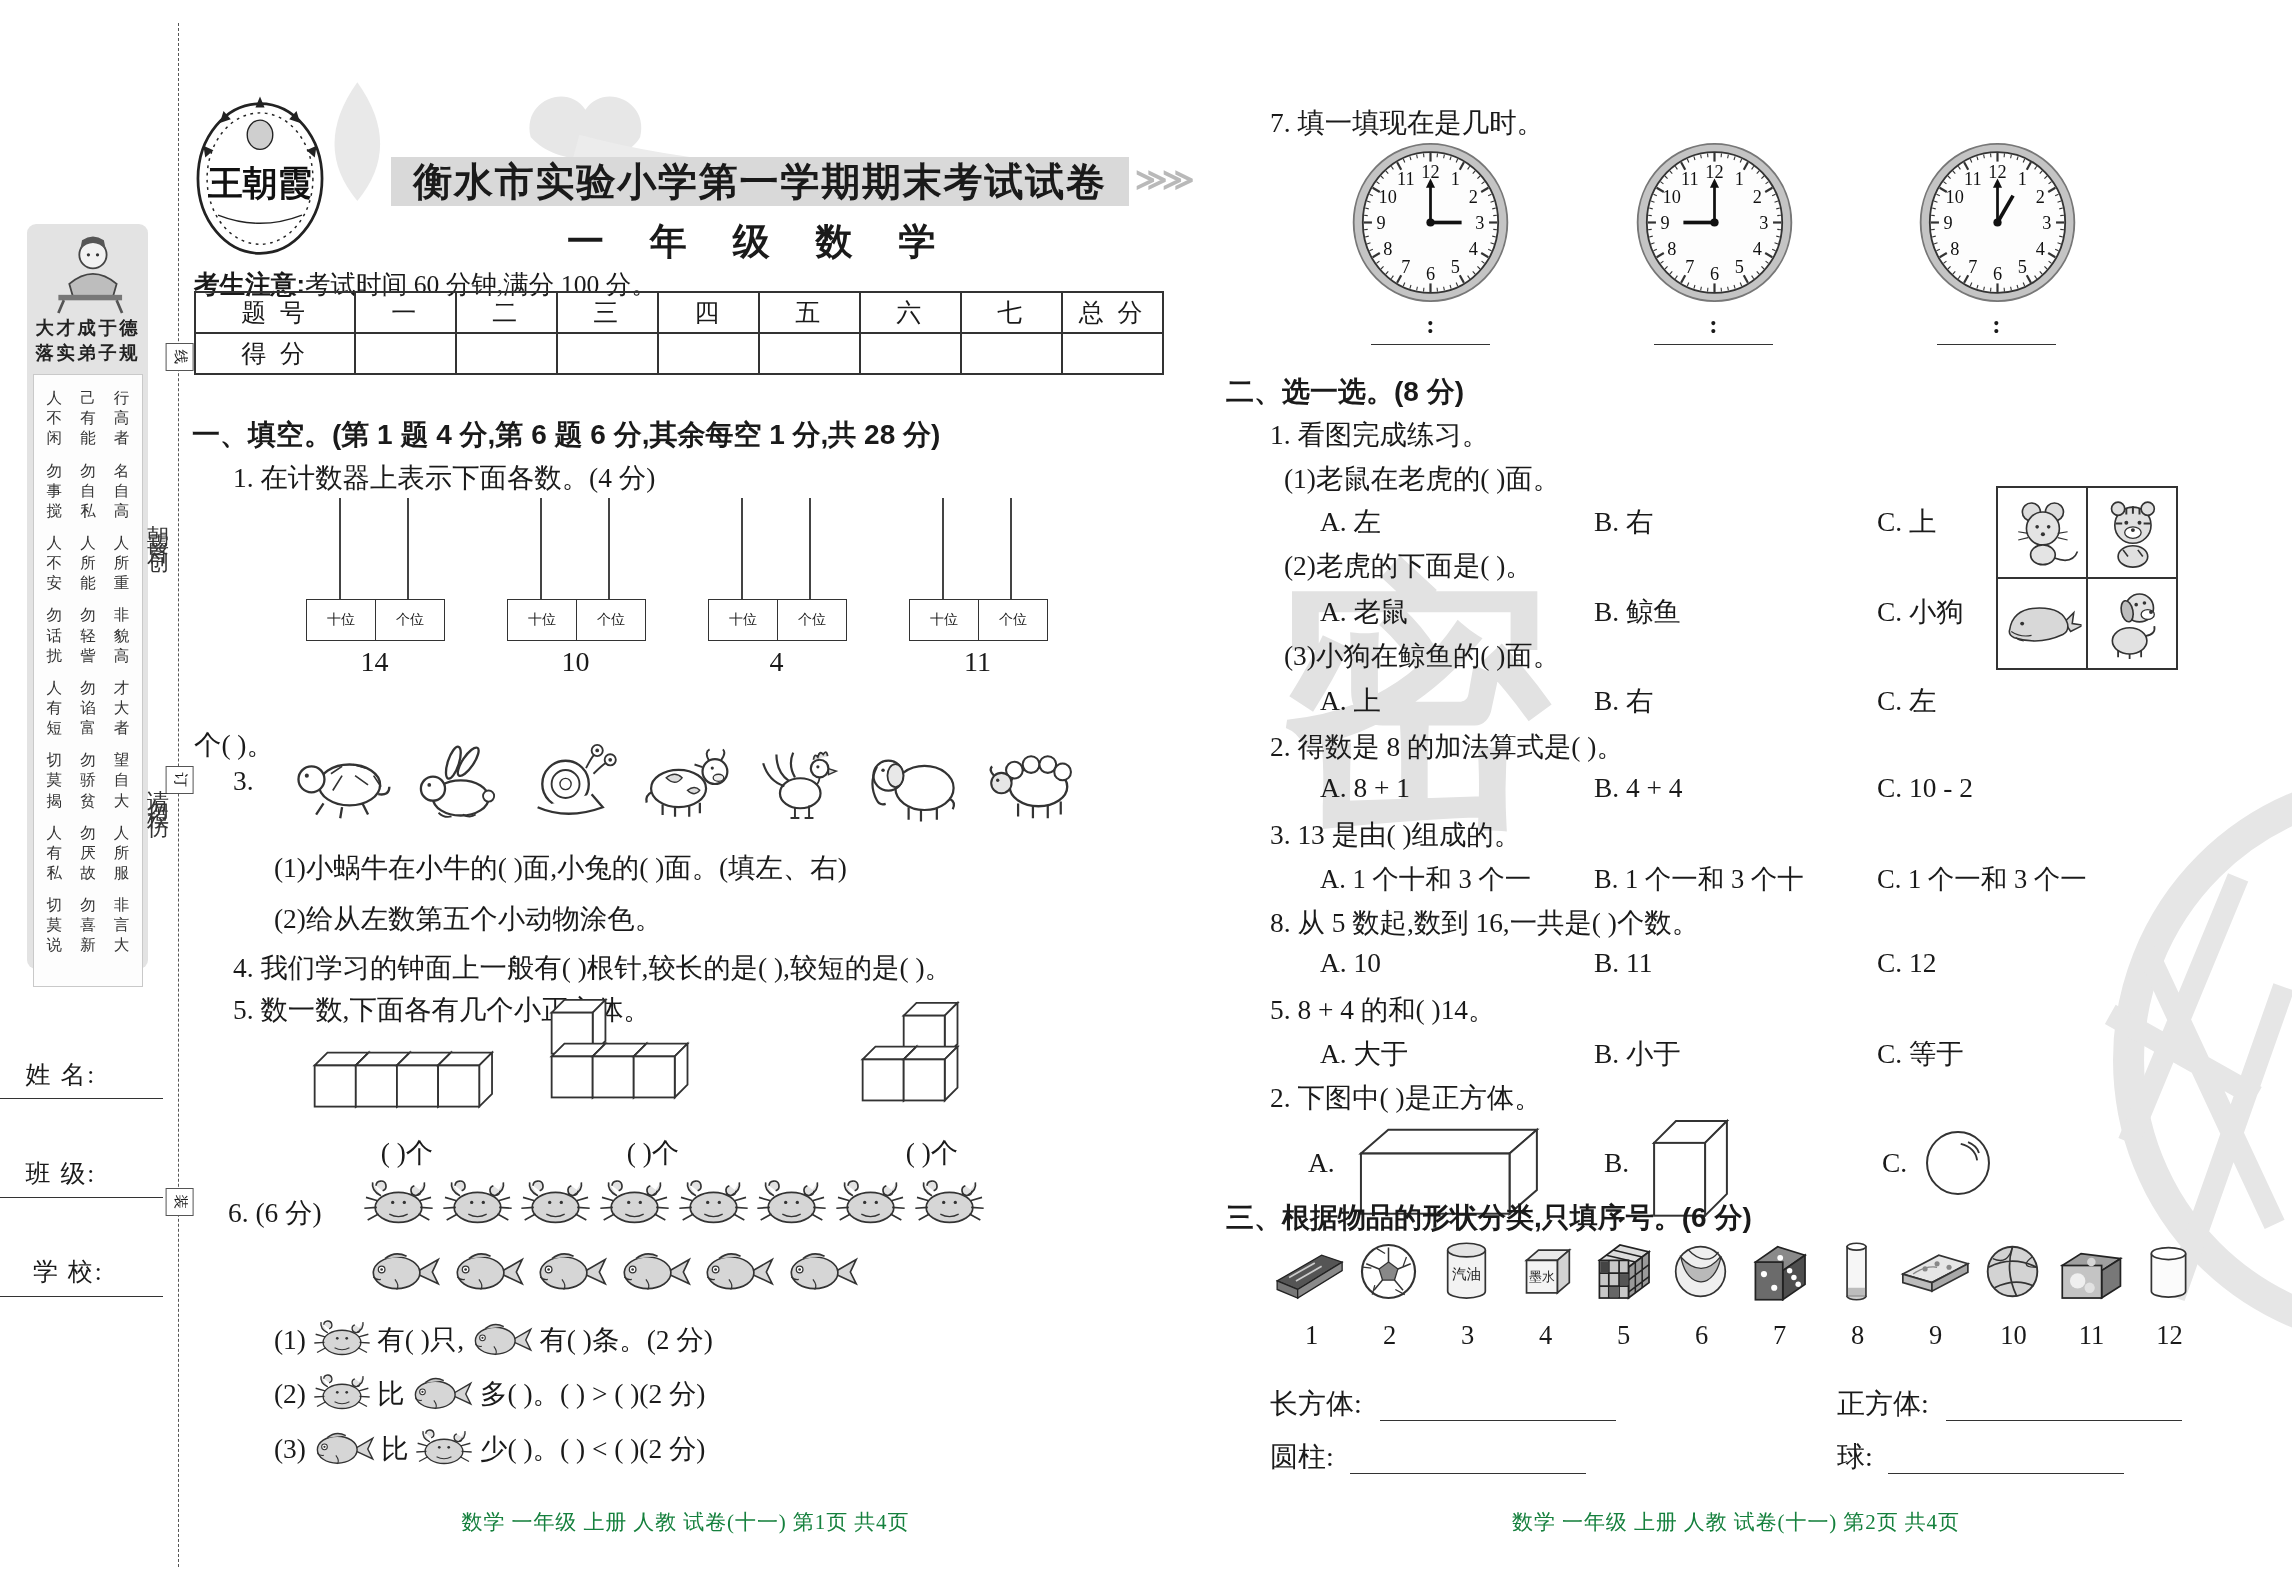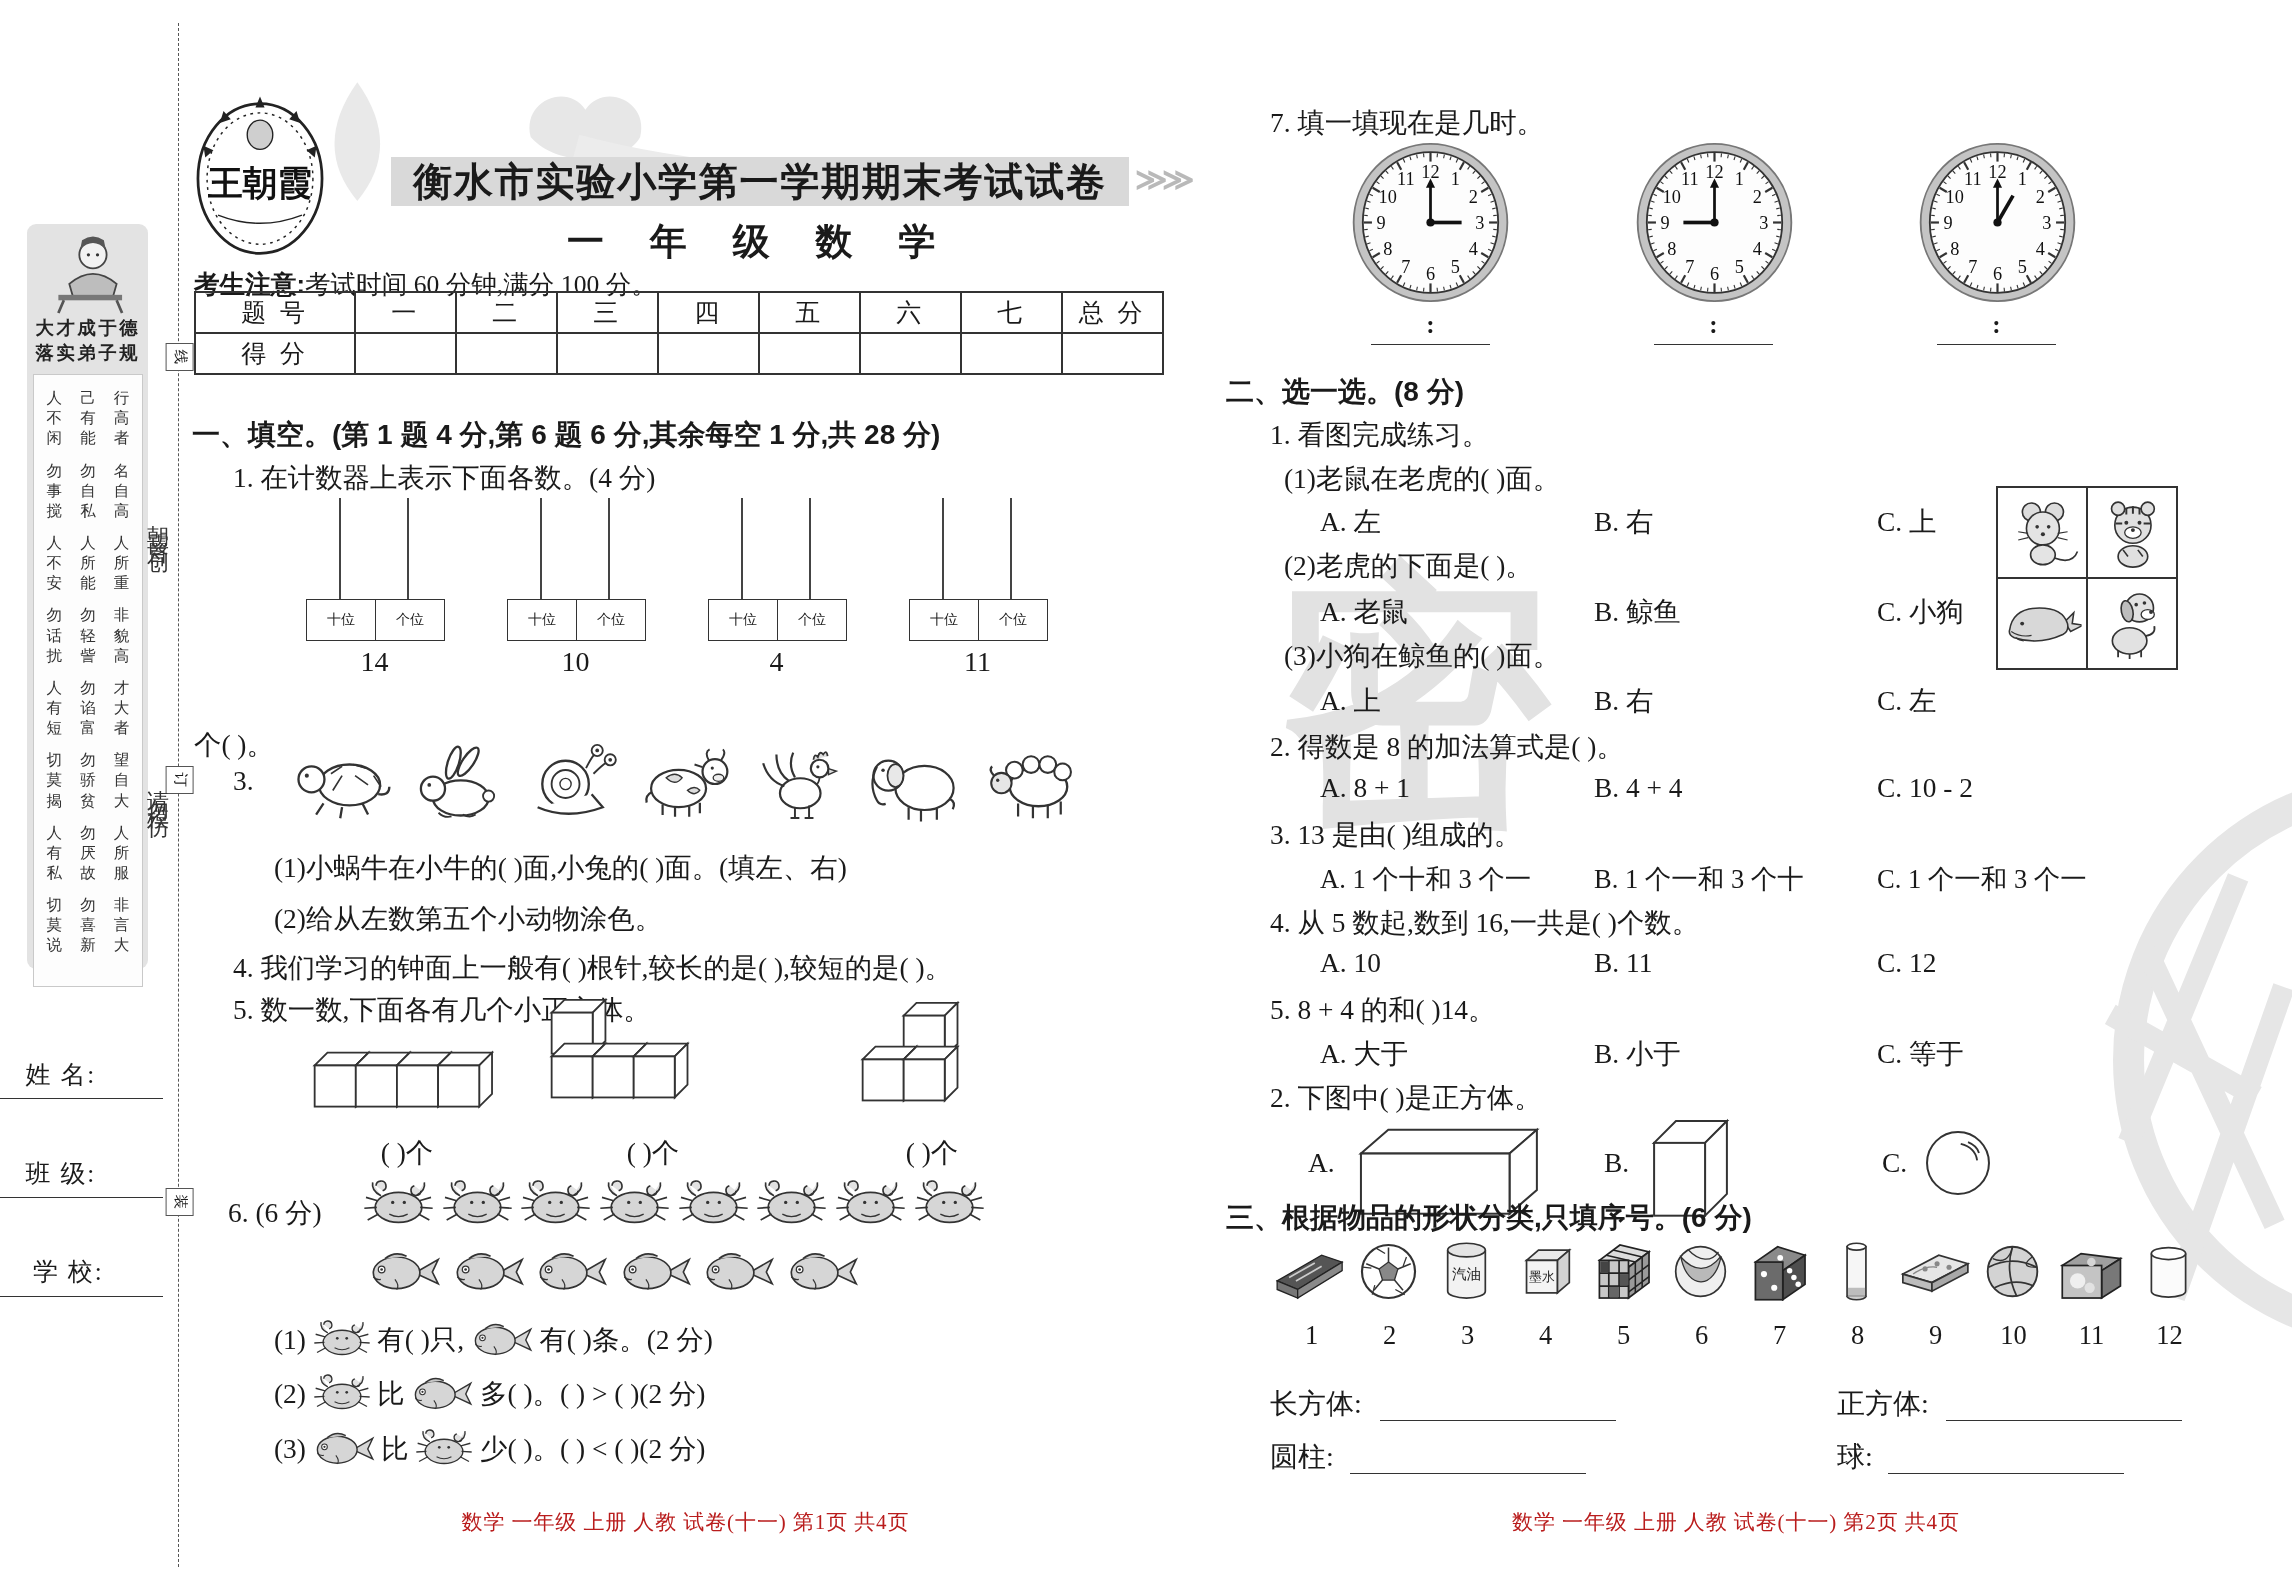--- a/index.html
+++ b/index.html
@@ -3,21 +3,21 @@
 <meta charset="utf-8">
 <style>
   html,body{margin:0;padding:0;background:#9a9a9a;}
   .page{position:relative;width:2293px;height:1591px;background:#ffffff;overflow:hidden;
         font-family:"Liberation Serif",serif;color:#1a1a1a;}
   .abs{position:absolute;}
   .qt{font-size:27.4px;white-space:nowrap;}
   .sec-h{font-family:"Liberation Sans",sans-serif;font-weight:bold;font-size:28px;white-space:nowrap;}
   .opt-row{display:grid;grid-template-columns:274px 283px auto;font-size:27.4px;white-space:nowrap;}
   .opt-row span{display:block;}
-  .footer{font-size:21px;color:#b91c1c;text-align:center;letter-spacing:0.9px;}
+  .footer{font-size:21px;color:#15803d;text-align:center;letter-spacing:0.9px;}
   .wm{color:#e2e2e2;font-weight:bold;user-select:none;}
   .dash-line{border-left:1.8px dashed #555;}
   .bind-char{width:25.6px;height:25.6px;border:0.9px solid #555;background:#fff;display:flex;align-items:center;justify-content:center;
              font-size:14.6px;transform:rotate(90deg);}
   .sidebar-box{background:#e3e3e3;border-radius:9.1px;}
   .slogan{font-weight:bold;font-size:18.3px;letter-spacing:2.7px;text-align:center;color:#222;}
   .verse-panel{background:#fdfdfd;border:0.9px solid #c9c9c9;display:flex;justify-content:space-around;padding:12.8px 3.7px;}
   .verse-col{display:flex;flex-direction:column;gap:12px;}
   .phrase{display:flex;flex-direction:column;align-items:center;font-size:15.5px;line-height:1.3;color:#333;}
   .field-label{font-size:25px;letter-spacing:1.8px;}
@@ -967,21 +967,21 @@
       <span>A. 8 + 1</span>
       <span>B. 4 + 4</span>
       <span>C. 10 - 2</span>
     </div>
   <div class="abs qt" style="left:1270px;top:817px;">3. 13 是由(      )组成的。</div>
   <div class="abs opt-row" style="left:1320px;top:861px;font-size:26.5px;">
       <span>A. 1 个十和 3 个一</span>
       <span>B. 1 个一和 3 个十</span>
       <span>C. 1 个一和 3 个一</span>
     </div>
-  <div class="abs qt" style="left:1270px;top:905px;">4. 从 5 数起,数到 16,一共是(      )个数。</div>
+  <div class="abs qt" style="left:1270px;top:905px;">8. 从 5 数起,数到 16,一共是(      )个数。</div>
   <div class="abs opt-row" style="left:1320px;top:948px;">
       <span>A. 10</span>
       <span>B. 11</span>
       <span>C. 12</span>
     </div>
   <div class="abs qt" style="left:1270px;top:992px;">5. 8 + 4 的和(      )14。</div>
   <div class="abs opt-row" style="left:1320px;top:1036px;">
       <span>A. 大于</span>
       <span>B. 小于</span>
       <span>C. 等于</span>

